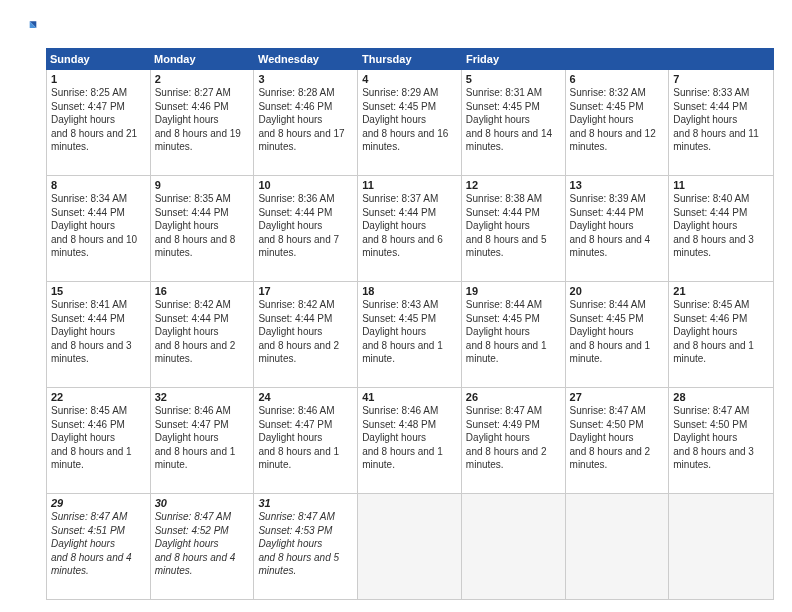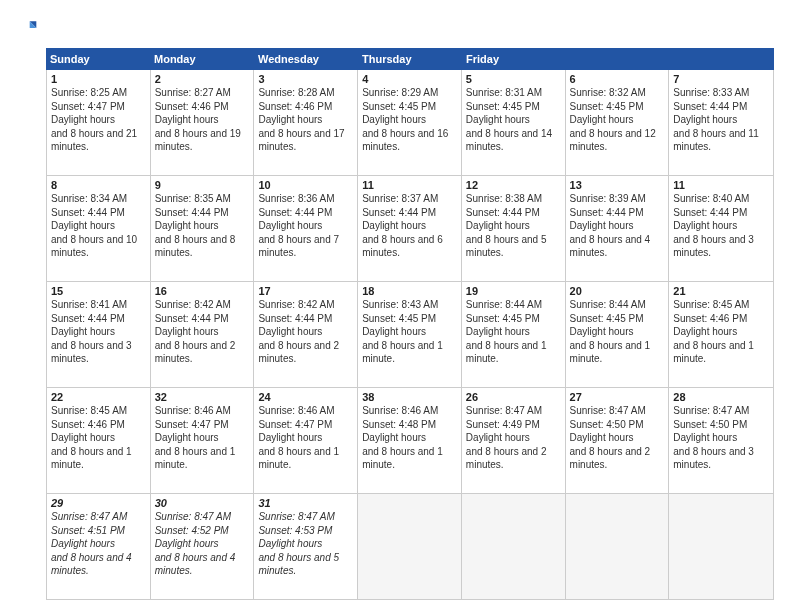--- a/index.html
+++ b/index.html
@@ -247,21 +247,21 @@
             </div>
             <div class="cal-cell">
               <div class="day-num">32</div>
               <div class="cell-text">Sunrise: 8:46 AM<br>Sunset: 4:47 PM<br>Daylight hours<br>and 8 hours and 1 minute.</div>
             </div>
             <div class="cal-cell">
               <div class="day-num">24</div>
               <div class="cell-text">Sunrise: 8:46 AM<br>Sunset: 4:47 PM<br>Daylight hours<br>and 8 hours and 1 minute.</div>
             </div>
             <div class="cal-cell">
-              <div class="day-num">38</div>
+              <div class="day-num">41</div>
               <div class="cell-text">Sunrise: 8:46 AM<br>Sunset: 4:48 PM<br>Daylight hours<br>and 8 hours and 1 minute.</div>
             </div>
             <div class="cal-cell">
               <div class="day-num">26</div>
               <div class="cell-text">Sunrise: 8:47 AM<br>Sunset: 4:49 PM<br>Daylight hours<br>and 8 hours and 2 minutes.</div>
             </div>
             <div class="cal-cell">
               <div class="day-num">27</div>
               <div class="cell-text">Sunrise: 8:47 AM<br>Sunset: 4:50 PM<br>Daylight hours<br>and 8 hours and 2 minutes.</div>
             </div>

